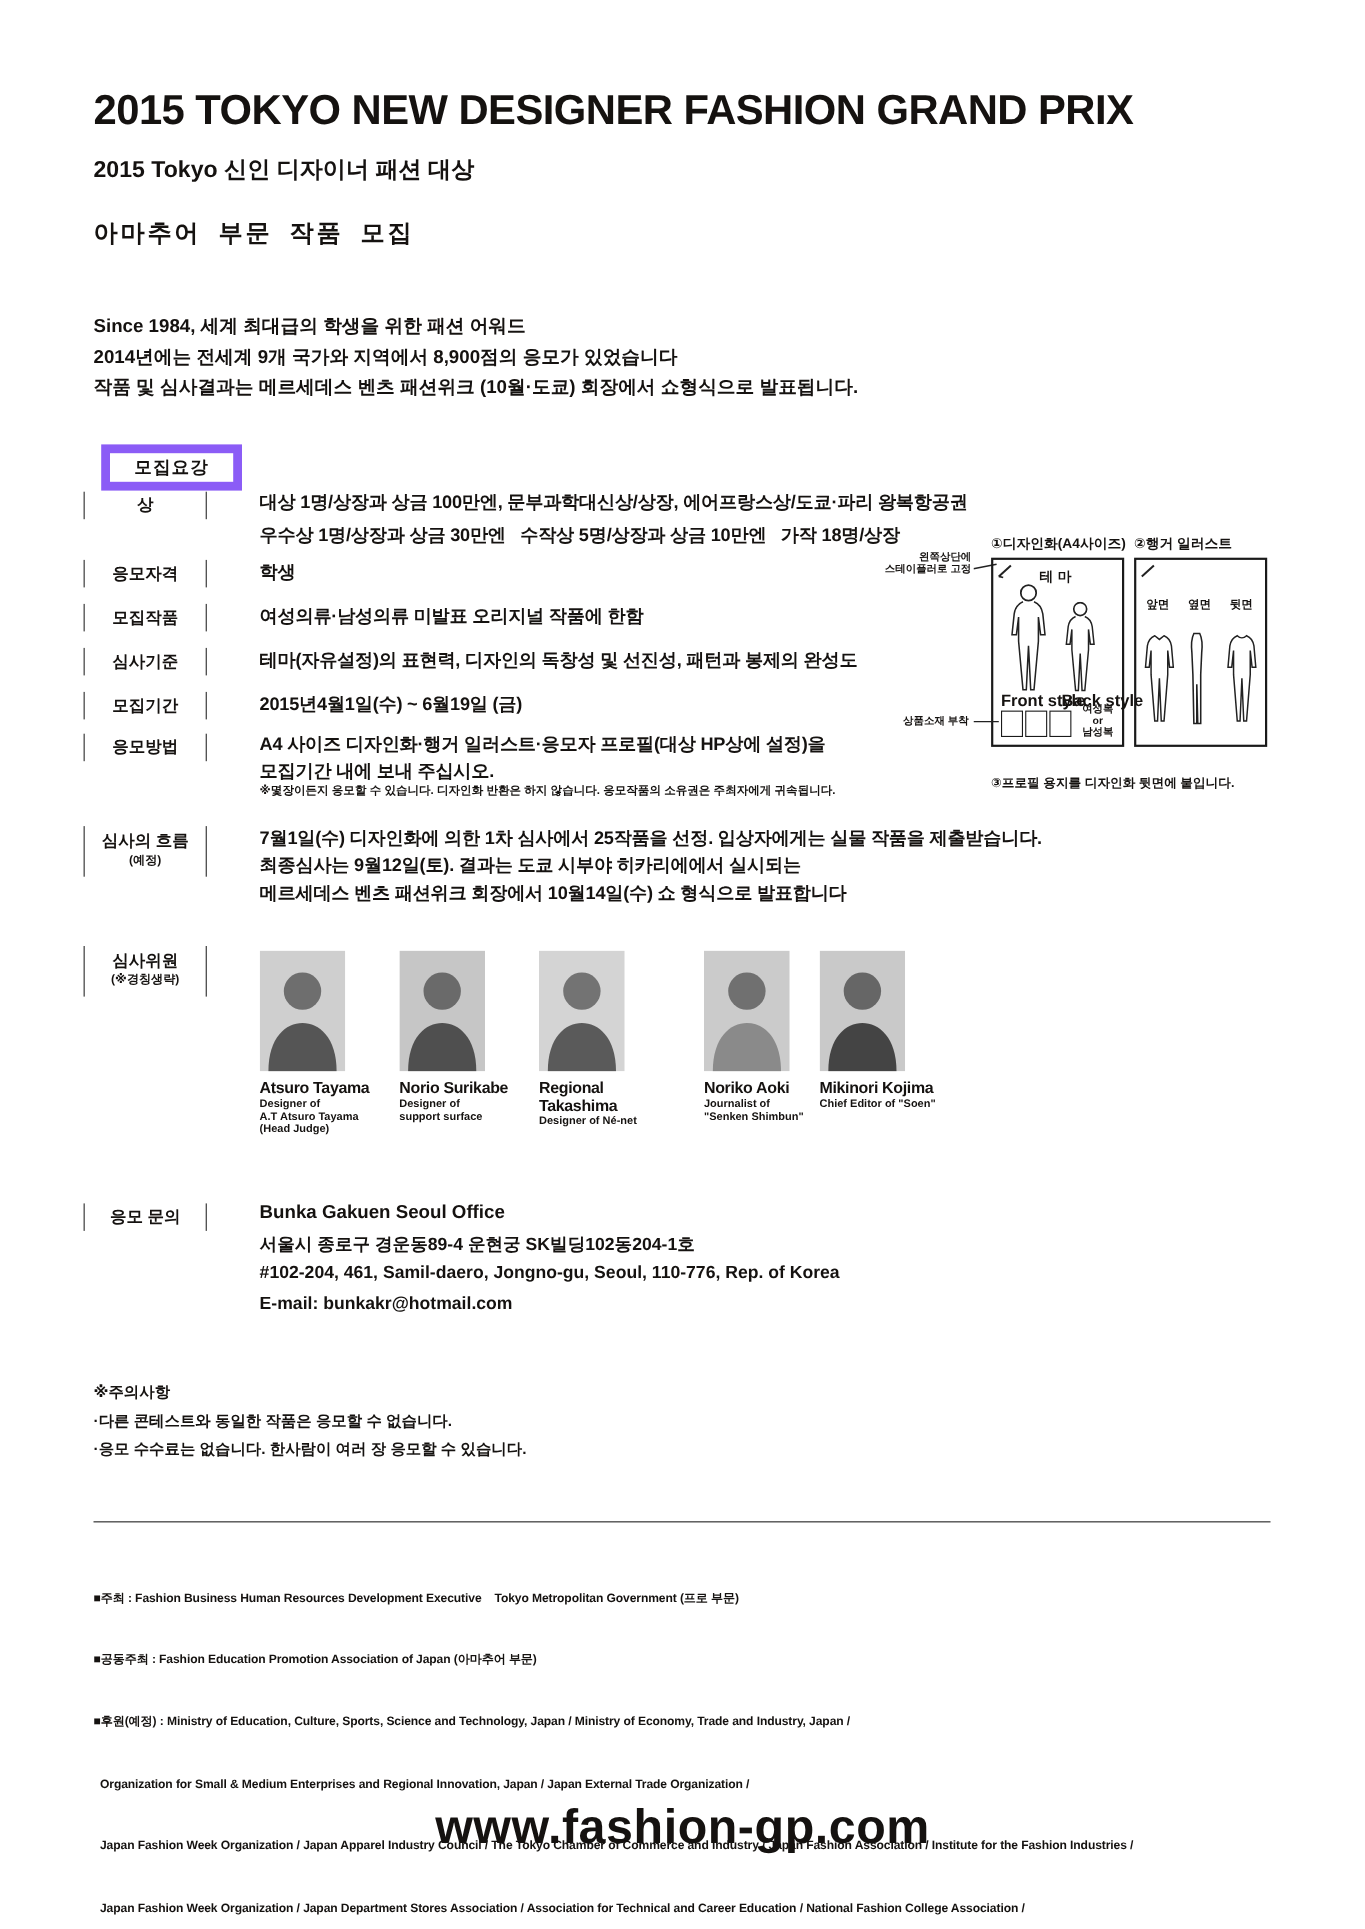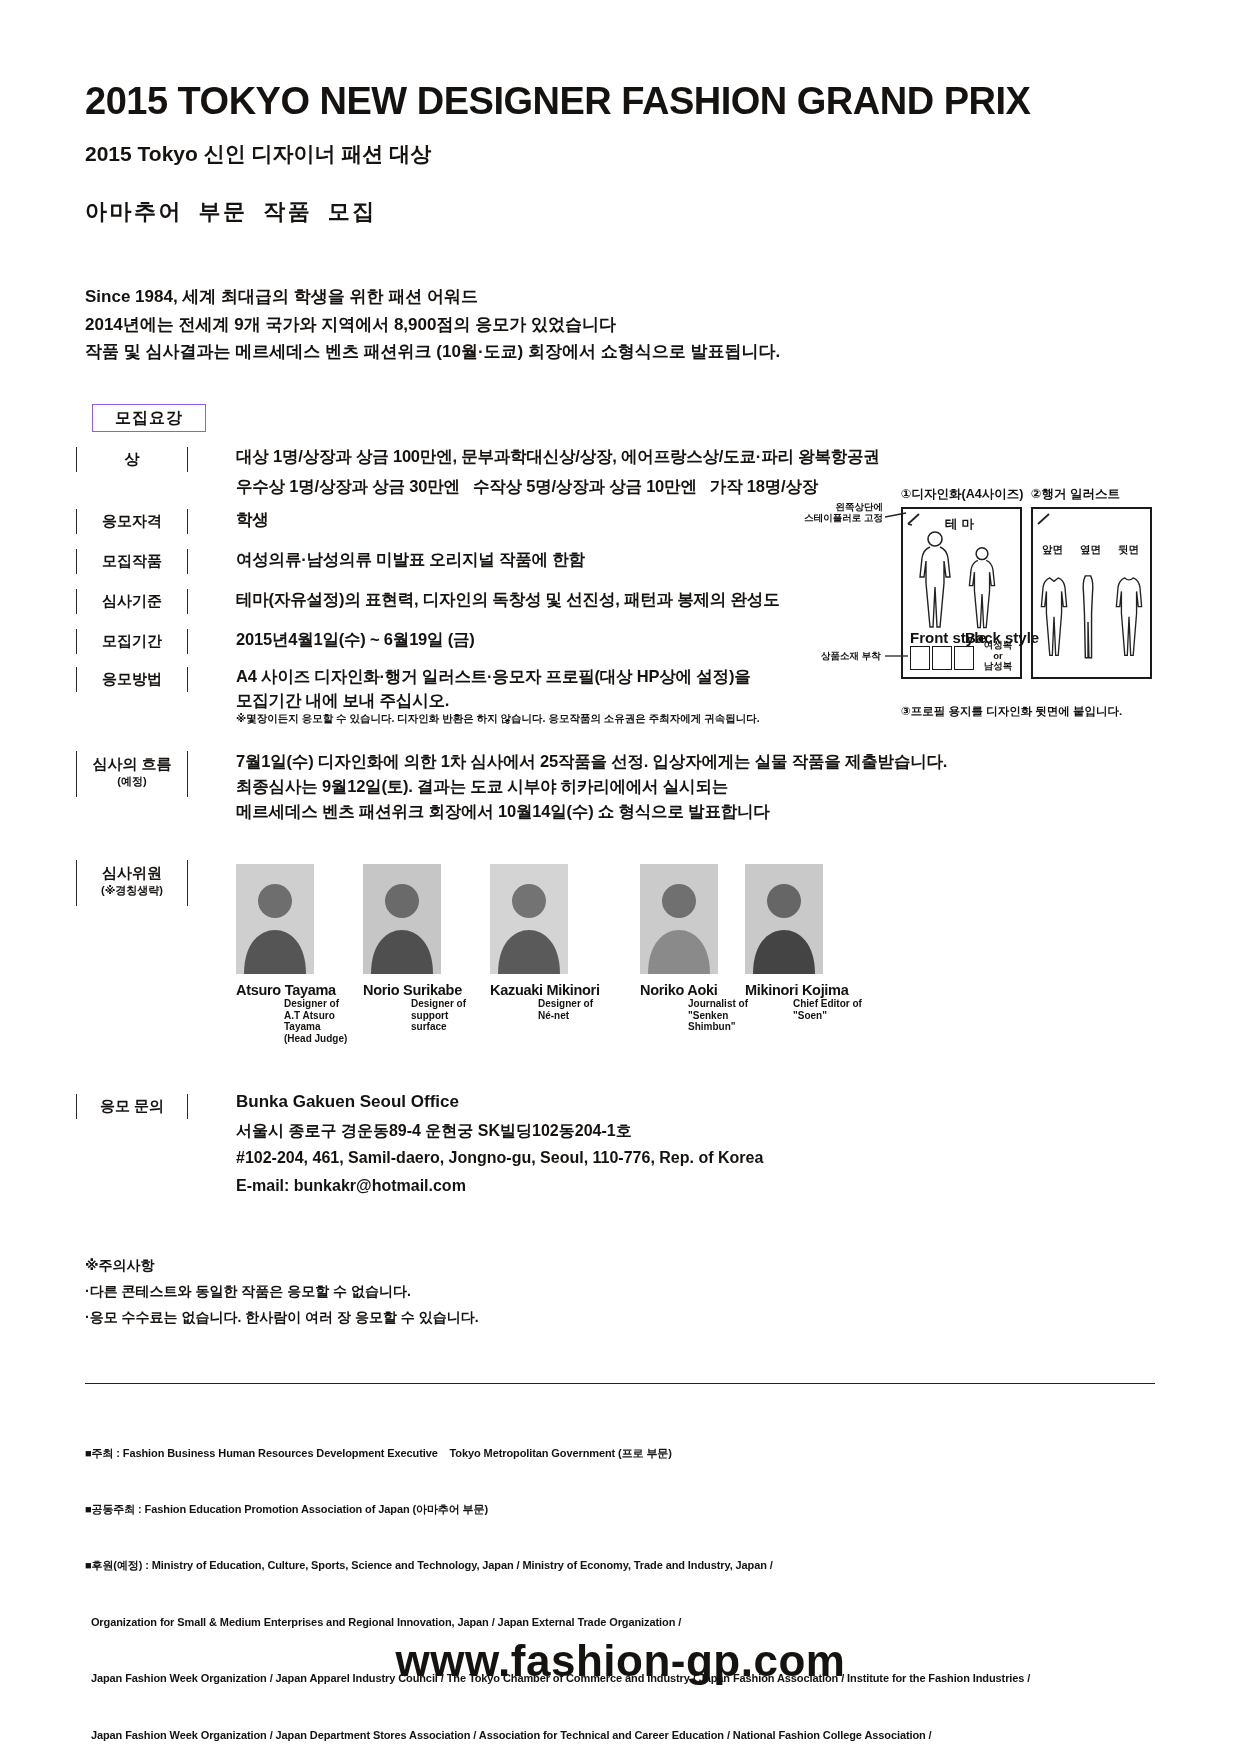--- a/index.html
+++ b/index.html
@@ -10,38 +10,38 @@
   }
   .abs { position:absolute; }
   .b { font-weight:bold; }
 
   .title { left:85px; top:80px; font-size:38px; font-weight:bold; letter-spacing:-0.5px; }
   .subtitle { left:85px; top:140px; font-size:21px; font-weight:bold; }
   .heading { left:85px; top:197px; font-size:22px; font-weight:bold; letter-spacing:2.5px; word-spacing:7px; }
   .intro { left:85px; top:283px; font-size:17px; font-weight:bold; line-height:27.5px; }
 
   .outline-box {
-    left:92px; top:404px; width:112px; border:1px solid #8b5cf6;
+    left:92px; top:404px; width:112px; border:8px solid #8b5cf6;
     text-align:center; font-size:16px; font-weight:bold; padding:3px 0 2px 0; letter-spacing:1px;font-family:Liberation Serif, serif;
   }
 
   .rlabel {
     position:absolute; left:76px; width:110px; text-align:center;
     font-size:15px; font-weight:bold;
     border-left:1.5px solid #2a2a2a; border-right:1.5px solid #2a2a2a;
     padding:3px 0;
   }
   .rlabel .sub { font-size:11px; font-weight:bold; }
   .rc-line { position:absolute; left:236px; font-size:16.5px; font-weight:bold; letter-spacing:-0.2px; white-space:pre; }
   .rc-note { position:absolute; left:236px; font-size:10.5px; font-weight:bold; white-space:pre; }
 
   .judge { position:absolute; width:120px; }
   .judge-photo { width:78px; height:110px; position:relative; overflow:hidden; }
   .judge-name { font-size:14.5px; font-weight:bold; margin-top:8px; letter-spacing:-0.3px; }
-  .judge-title { font-size:10px; font-weight:bold; line-height:11.5px;margin-left:48px; }
+  .judge-title { font-size:10px; font-weight:bold; line-height:11.5px; }
 
   .contact-line-en { position:absolute; left:236px; font-size:16px; font-weight:bold; }
   .notes { left:85px; top:1252px; font-size:14px; font-weight:bold; line-height:26px; }
 
   .rule { left:85px; top:1383px; width:1070px; border-top:1.5px solid #222; height:0; }
   .footer { left:85px; top:1406px; font-size:11px; font-weight:bold; line-height:18.8px; white-space:pre; letter-spacing:-0.1px; }
   .url { left:0; top:1636px; width:1241px; text-align:center; font-size:44px; font-weight:bold; letter-spacing:0.5px; }
 
   
   .diagram { left:795px; top:480px; width:430px; height:225px; }
@@ -137,21 +137,21 @@
   </div>
 
   <div class="judge" style="left:490px; top:864px;">
     <div class="judge-photo">
       <svg width="78" height="110">
           <rect width="78" height="110" fill="#d4d4d4"></rect>
           <circle cx="39" cy="37" r="17" fill="#737373"></circle>
           <path d="M8,110 C8,79 24,66 39,66 C54,66 70,79 70,110 Z" fill="#5a5a5a"></path>
         </svg>
     </div>
-    <div class="judge-name">Kazuaki Mikinori</div>
+    <div class="judge-name">Regional Takashima</div>
     <div class="judge-title">
       <div>Designer of Né-net</div>
     </div>
   </div>
 
   <div class="judge" style="left:640px; top:864px;">
     <div class="judge-photo">
       <svg width="78" height="110">
           <rect width="78" height="110" fill="#cbcbcb"></rect>
           <circle cx="39" cy="37" r="17" fill="#707070"></circle>

